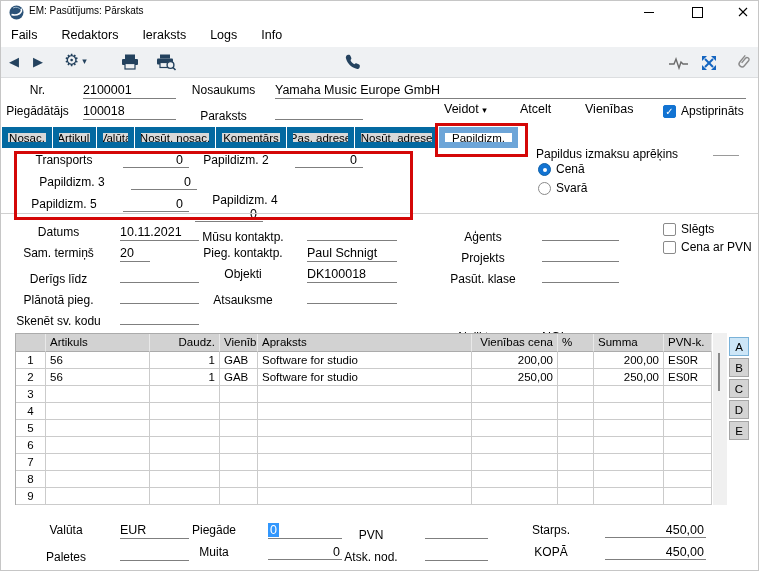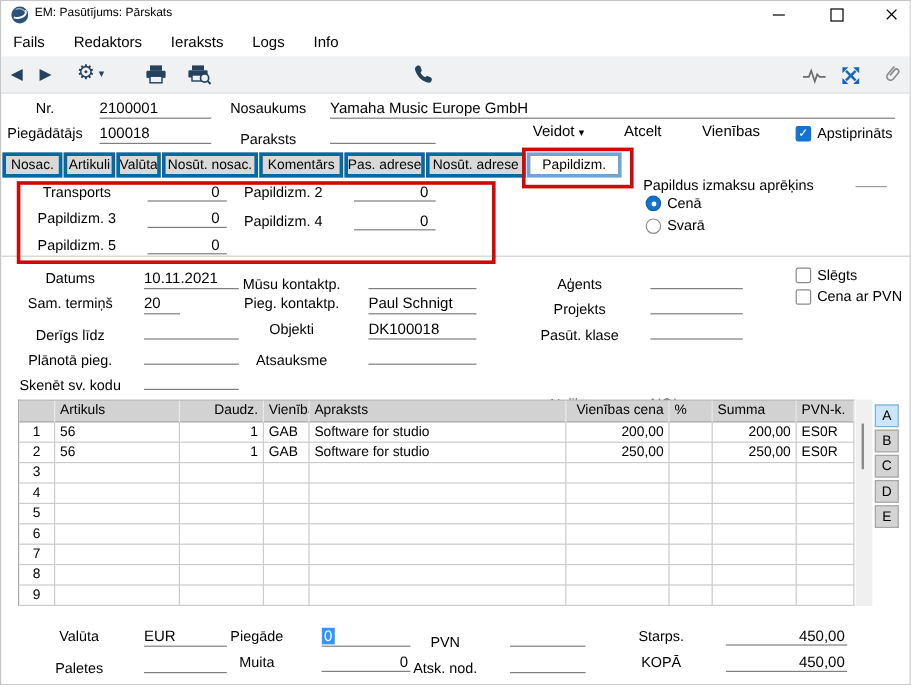--- a/index.html
+++ b/index.html
@@ -23,21 +23,21 @@
   
   .fld{position:absolute;display:flex;align-items:baseline;}
   .fld .lbl{text-align:center;white-space:nowrap;flex:none;}
   .fld .val{border-bottom:1px solid #7f7f7f;height:15px;margin-left:9px;flex:none;
             white-space:nowrap;overflow:hidden;font-size:12.5px;}
   .val.num{text-align:right;padding-right:6px;box-sizing:border-box;}
   .val.num2{text-align:right;padding-right:2px;box-sizing:border-box;}
   .sel{background:#3297fd;color:#fff;padding:0 2px;}
   
   .tabstrip{position:absolute;left:1px;top:126px;height:21px;display:flex;gap:1px;}
-  .tab{box-sizing:border-box;border:3px solid #0369a1;background:#d9d9d9;height:21px;
+  .tab{box-sizing:border-box;border:6px solid #0369a1;background:#d9d9d9;height:21px;
        display:flex;align-items:center;justify-content:center;font-size:11.5px;white-space:nowrap;overflow:hidden;}
   .tab.active{background:#ffffff;border-color:#6da5d8;}
   
   .cb{display:flex;align-items:center;position:absolute;}
   .cb .box{width:13px;height:13px;border:1px solid #8a8a8a;background:#fff;border-radius:2px;box-sizing:border-box;flex:none;}
   .cb .box.checked{background:#1273d2;border-color:#1273d2;color:#fff;font-size:10px;line-height:12px;text-align:center;}
   .cb .cblbl{margin-left:5px;white-space:nowrap;}
   .radio{display:flex;align-items:center;position:absolute;}
   .radio .circ{width:13px;height:13px;border:1px solid #8a8a8a;border-radius:50%;background:#fff;box-sizing:border-box;flex:none;position:relative;}
   .radio .circ.on{background:#1273d2;border-color:#0f62ab;}
@@ -192,24 +192,24 @@
 
   <div class="fld" style="left:13px;top:152px;">
     <span class="lbl" style="width:100px;">Transports</span>
     <span class="val num" style="width:66px;">0</span>
   </div>
   <div class="fld" style="left:185px;top:152px;">
     <span class="lbl" style="width:100px;">Papildizm. 2</span>
     <span class="val num" style="width:68px;">0</span>
   </div>
   <div class="fld" style="left:13px;top:174px;">
-    <span class="lbl" style="width:100px;">Papildizm. 3</span>
+    <span class="lbl" style="width:100px;padding-left:8px;">Papildizm. 3</span>
     <span class="val num" style="width:66px;">0</span>
   </div>
-  <div class="fld" style="left:185px;top:176px;">
+  <div class="fld" style="left:185px;top:192px;flex-direction:column;">
     <span class="lbl" style="width:100px;">Papildizm. 4</span>
     <span class="val num" style="width:68px;">0</span>
   </div>
   <div class="fld" style="left:13px;top:196px;">
     <span class="lbl" style="width:100px;">Papildizm. 5</span>
     <span class="val num" style="width:66px;">0</span>
   </div>
 
   <span class="abs" style="left:535px;top:146px;white-space:nowrap;">Papildus izmaksu aprēķins</span>
   <span class="groupline" style="left:712px;top:154px;"></span>

